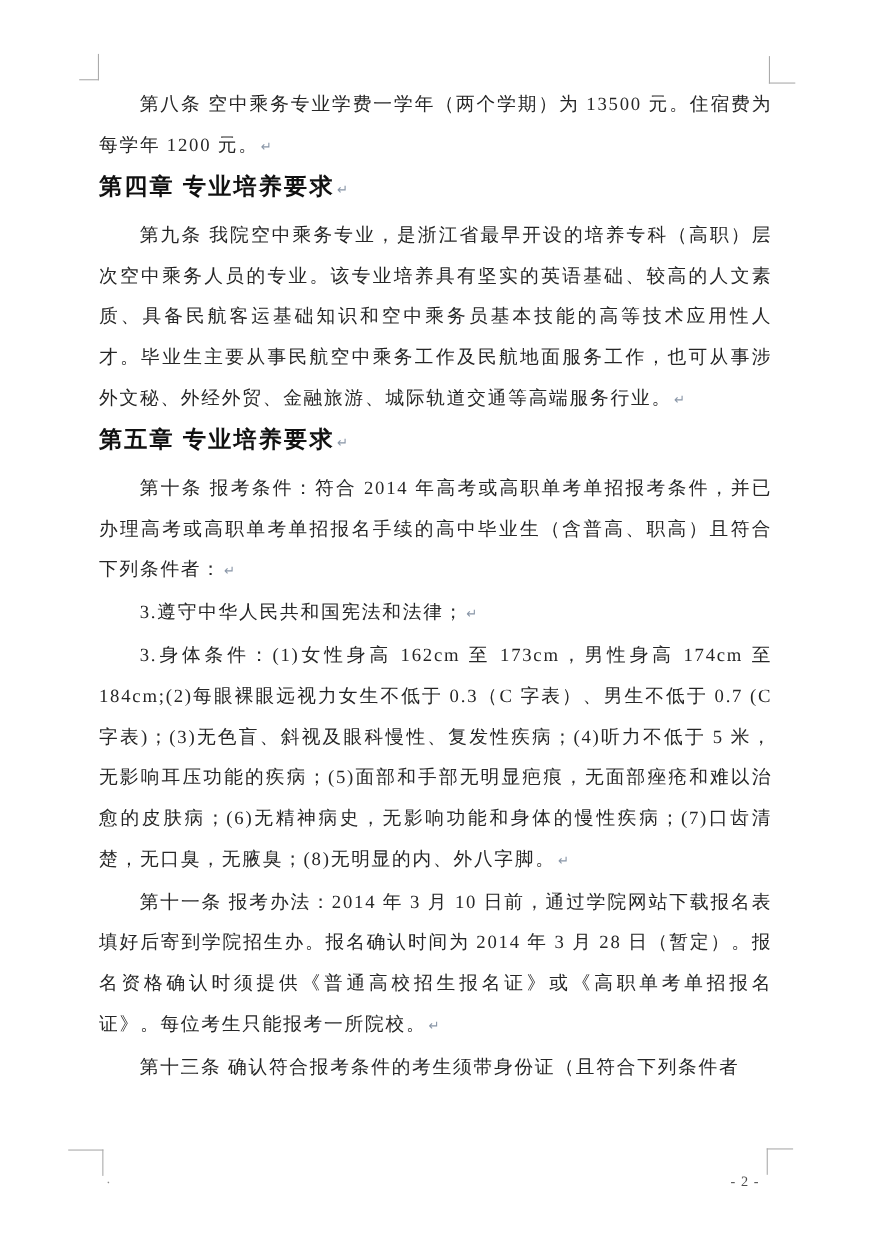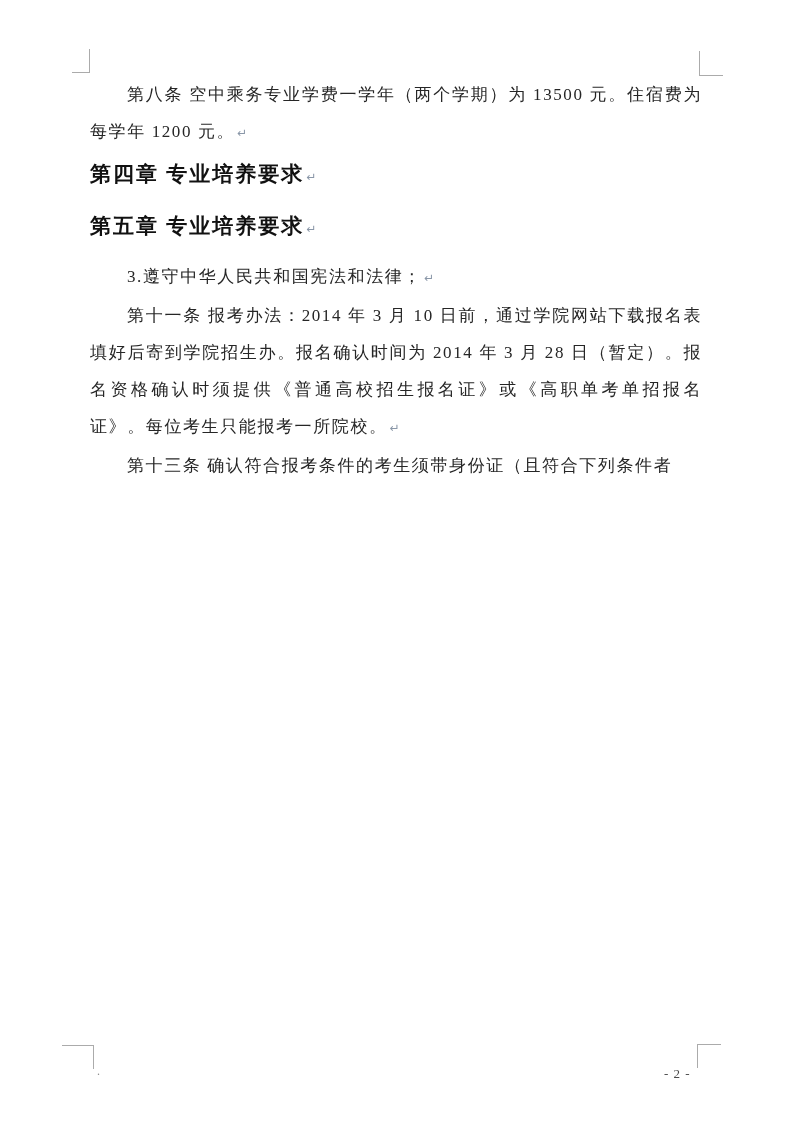--- a/index.html
+++ b/index.html
@@ -24,21 +24,21 @@
     text-align: justify;
     text-align-last: left;
   }
   .para {
     margin: 0;
     text-indent: 37px;
   }
   .heading {
     margin: 2px 0 8px 0;
     font-size: 21px;
-    line-height: 41px;
+    line-height: 30px;
     font-weight: bold;
     text-align: left;
     text-indent: 0;
     color: #111111;
     letter-spacing: 2px;
   }
   .pilcrow {
     color: #8a97a8;
     font-size: 12px;
     letter-spacing: 0;
@@ -90,27 +90,30 @@
   <div class="boundary-mark mark-tr"></div>
   <div class="boundary-mark mark-bl"></div>
   <div class="boundary-mark mark-br"></div>
 
   <div class="text-area">
 
     <p class="para"><span>第八条 空中乘务专业学费一学年（两个学期）为 13500 元。住宿费为每学年 1200 元。</span><span class="pilcrow">↵</span></p>
 
     <div class="heading"><span>第四章 专业培养要求</span><span class="pilcrow">↵</span></div>
 
+    <p class="para"><span>第九条 我院空中乘务专业，是浙江省最早开设的培养专科（高职）层次空中乘务人员的专业。该专业培养具有坚实的英语基础、较高的人文素质、具备民航客运基础知识和空中乘务员基本技能的高等技术应用性人才。毕业生主要从事民航空中乘务工作及民航地面服务工作，也可从事涉外文秘、外经外贸、金融旅游、城际轨道交通等高端服务行业。</span><span class="pilcrow">↵</span></p>
 
     <div class="heading"><span>第五章 专业培养要求</span><span class="pilcrow">↵</span></div>
 
+    <p class="para"><span>第十条 报考条件：符合 2014 年高考或高职单考单招报考条件，并已办理高考或高职单考单招报名手续的高中毕业生（含普高、职高）且符合下列条件者：</span><span class="pilcrow">↵</span></p>
 
     <p class="para"><span>3.遵守中华人民共和国宪法和法律；</span><span class="pilcrow">↵</span></p>
 
 
+    <p class="para"><span>3.身体条件：(1)女性身高 162cm 至 173cm，男性身高 174cm 至 184cm;(2)每眼裸眼远视力女生不低于 0.3（C 字表）、男生不低于 0.7 (C 字表)；(3)无色盲、斜视及眼科慢性、复发性疾病；(4)听力不低于 5 米，无影响耳压功能的疾病；(5)面部和手部无明显疤痕，无面部痤疮和难以治愈的皮肤病；(6)无精神病史，无影响功能和身体的慢性疾病；(7)口齿清楚，无口臭，无腋臭；(8)无明显的内、外八字脚。</span><span class="pilcrow">↵</span></p>
 
     <p class="para"><span>第十一条 报考办法：2014 年 3 月 10 日前，通过学院网站下载报名表填好后寄到学院招生办。报名确认时间为 2014 年 3 月 28 日（暂定）。报名资格确认时须提供《普通高校招生报名证》或《高职单考单招报名证》。每位考生只能报考一所院校。</span><span class="pilcrow">↵</span></p>
 
 
     <p class="para"><span>第十三条 确认符合报考条件的考生须带身份证（且符合下列条件者</span></p>
 
   </div>
 
   <div class="stray-dot">.</div>
 

